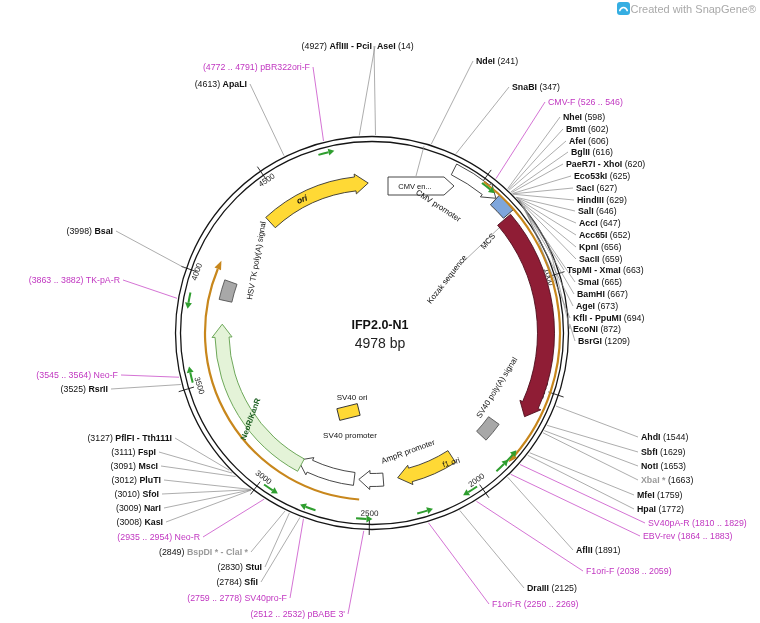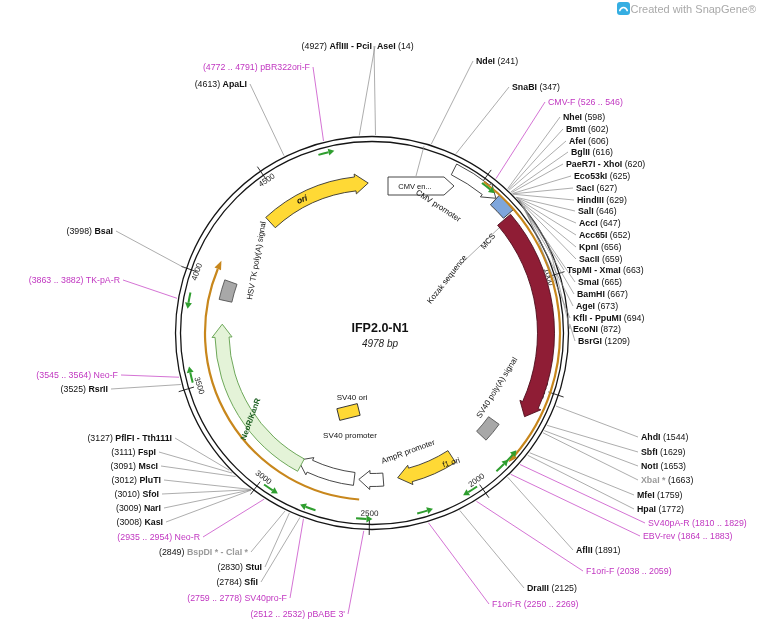--- a/index.html
+++ b/index.html
@@ -5,21 +5,21 @@
   html,body{margin:0;padding:0;background:#fff;}
   .stage{position:relative;width:760px;height:623px;background:#fff;overflow:hidden;
          font-family:"Liberation Sans",sans-serif;}
   #map-svg{position:absolute;left:0;top:0;}
   #map-svg text{font-family:"Liberation Sans",sans-serif;}
   .watermark{position:absolute;top:2px;right:4px;display:flex;align-items:center;gap:0;z-index:5;}
   .wm-text{font-size:11px;color:#a9a9a9;}
   .center-label{position:absolute;left:380px;top:336px;transform:translate(-50%,-55%);
                 text-align:center;z-index:4;pointer-events:none;}
   .pname{font-size:12.5px;font-weight:bold;color:#111;}
-  .psize{font-size:10px;color:#222;margin-top:3px;font-style:italic;}
+  .psize{font-size:14px;color:#222;margin-top:3px;}
 </style>
 </head>
 <body>
 
 <div class="stage">
 
   <div class="watermark">
     <span style="display:inline-block;line-height:0;">
       <svg width="13" height="13" viewBox="0 0 13 13">
         <rect x="0" y="0" width="13" height="13" rx="3" fill="#35aee2"></rect>

